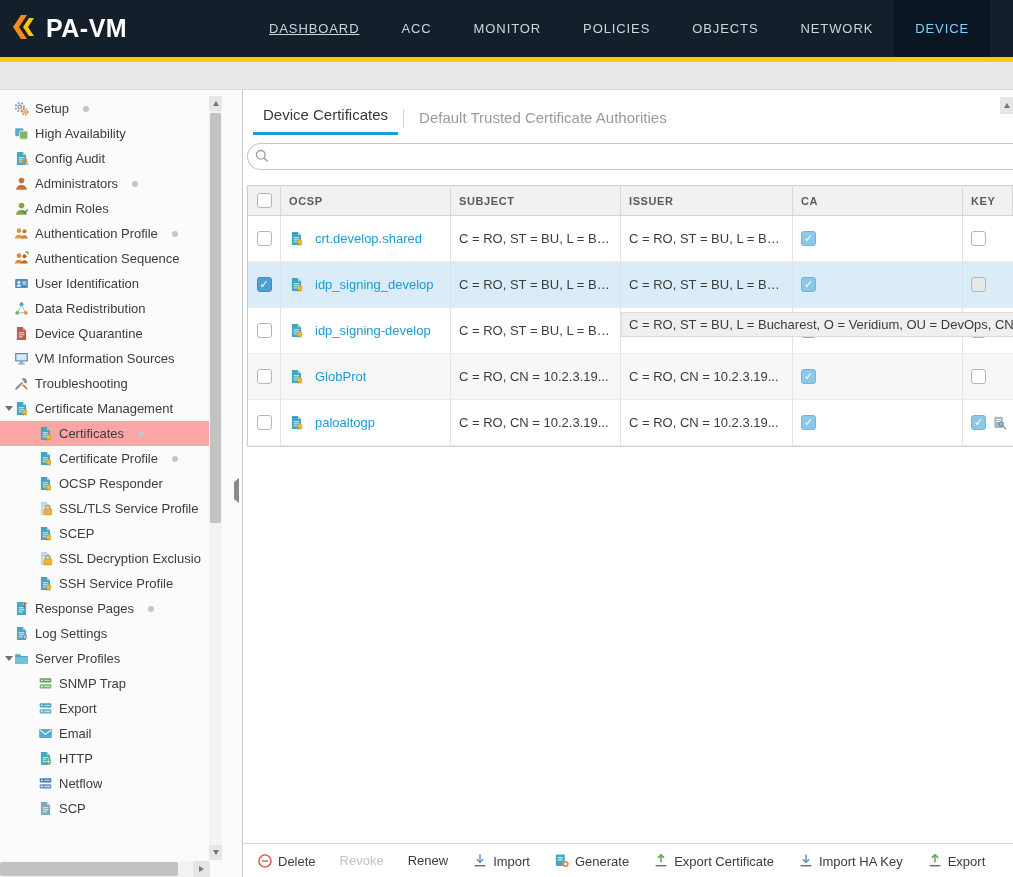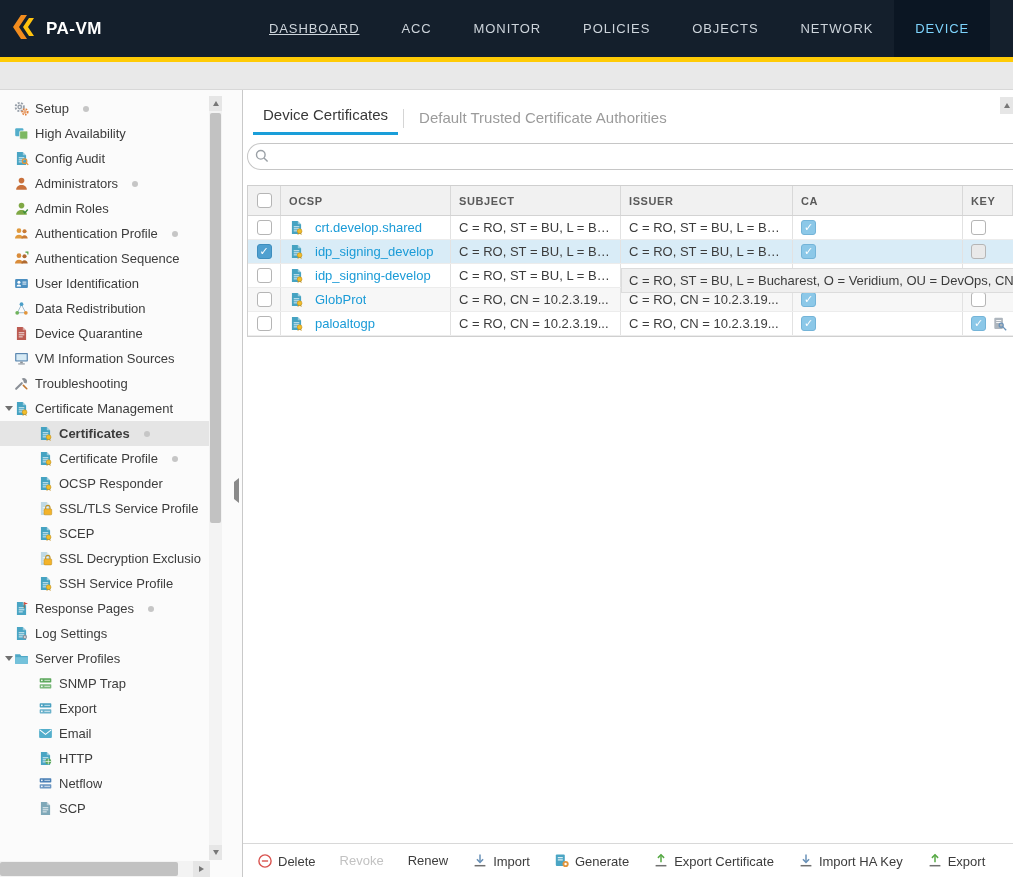--- a/index.html
+++ b/index.html
@@ -1,35 +1,35 @@
 <!DOCTYPE html>
 <html><head>
 <meta charset="utf-8">
 <style>
   *{margin:0;padding:0;box-sizing:border-box}
   html,body{width:1013px;height:877px;overflow:hidden;background:#fff;
     font-family:"Liberation Sans","DejaVu Sans",sans-serif}
   
   .navbar{height:57px;background:#141F2C;display:flex;align-items:stretch}
   .brand{display:flex;align-items:center;gap:8px;padding-left:10px;width:248px;flex:none}
-  .brand-text{color:#fff;font-size:17px;font-weight:bold;letter-spacing:.5px}
+  .brand-text{color:#fff;font-size:25px;font-weight:bold;letter-spacing:.5px}
   .nav{display:flex;align-items:stretch}
   .nav-item{display:flex;align-items:center;padding:0 21px;color:#CDD4DB;font-size:13px;
     letter-spacing:.9px;cursor:pointer;white-space:nowrap}
   .nav-item.underlined{text-decoration:underline}
   .nav-item.active{background:#0B1623;color:#7dd3fc}
   .yellow-strip{height:5px;background:#FFCB06}
   .subheader{height:28px;background:#E9E9E9;border-bottom:1px solid #D8D8D8}
   
   .layout{display:flex;height:787px}
   .sidebar{position:relative;width:243px;background:#FBFBFB;border-right:1px solid #C9C9C9;flex:none}
   .side-items{position:absolute;top:6px;left:0;width:210px;overflow:hidden}
   .srow{display:flex;align-items:center;height:25px;padding-left:3px;font-size:13px;color:#3C3C3C;
     cursor:pointer;white-space:nowrap;overflow:hidden}
-  .srow.selected{background:#e5e5e5;font-weight:bold}
+  .srow.selected{background:#fca5a5;font-weight:normal}
   .caret-slot{width:11px;flex:none;display:flex;justify-content:center;align-items:center}
   .caret{width:0;height:0;border-left:4px solid transparent;border-right:4px solid transparent;
     border-top:5px solid #707070}
   .sind{flex:none;height:1px}
   .sicon{width:15px;height:15px;flex:none;margin-right:6px;display:inline-flex}
   .slabel{overflow:hidden}
   .dot{width:6px;height:6px;border-radius:50%;background:#C6C6C6;margin-left:14px;flex:none}
   
   .vscroll{position:absolute;top:6px;right:20px;width:13px;bottom:17px;background:#F3F3F3}
   .scroll-btn{height:15px;display:flex;align-items:center;justify-content:center;background:#E6E6E6;cursor:pointer}
@@ -53,21 +53,21 @@
   .searchbar{position:relative;margin-top:8px;height:27px}
   .searchbar input{width:100%;height:27px;border:1px solid #C6C6C6;border-right:none;
     border-radius:14px 0 0 14px;padding-left:30px;font-size:13px;outline:none;background:#fff;color:#3C3C3C}
   .search-icon{position:absolute;left:7px;top:5px;width:16px;height:16px;display:inline-flex}
   
   .table{margin-top:15px;border:1px solid #CFCFCF;border-right:none}
   .tr{display:flex;align-items:center}
   .thead{height:30px;background:#F1F1F1;border-bottom:1px solid #D3D3D3}
   .td{height:100%;display:flex;align-items:center;padding:0 8px;border-right:1px solid #E2E2E2;overflow:hidden}
   .thead .td{font-size:11px;font-weight:bold;color:#5A5A5A;letter-spacing:.6px;border-right:1px solid #D8D8D8}
-  .row{height:24px;border-bottom:1px solid #ECECEC;background:#fff}
+  .row{height:46px;border-bottom:1px solid #ECECEC;background:#fff}
   .tbody .row:nth-child(even){background:#F7F7F7}
   .tbody .row.selected{background:#D9ECF7}
   .c-cb{width:33px;flex:none;justify-content:center;padding:0}
   .c-name{width:170px;flex:none}
   .c-subject{width:170px;flex:none}
   .c-issuer{width:172px;flex:none}
   .c-ca{width:170px;flex:none}
   .c-key{flex:1;border-right:none}
   .cb{width:15px;height:15px;border:1px solid #B5B5B5;border-radius:3px;background:#fff;
     display:inline-flex;align-items:center;justify-content:center;font-size:11px;line-height:1;

